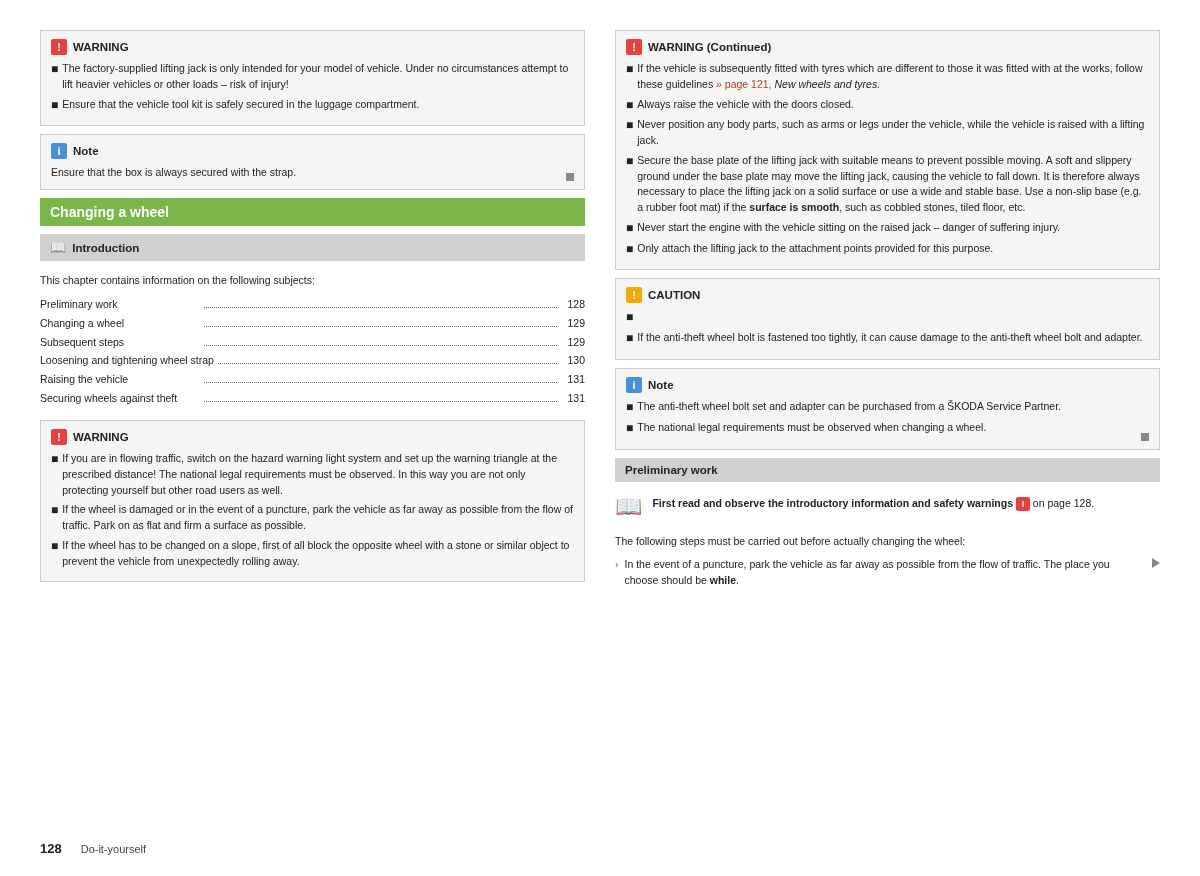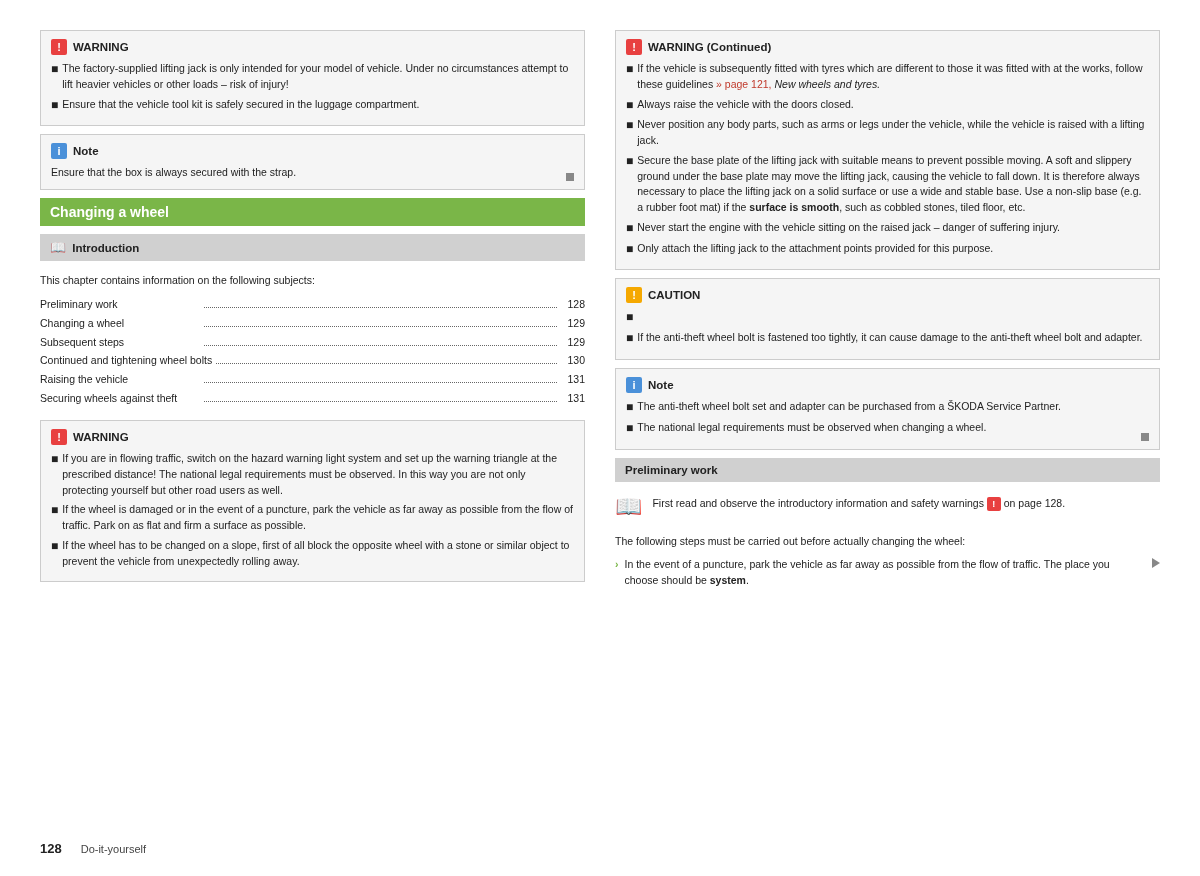--- a/index.html
+++ b/index.html
@@ -186,21 +186,21 @@
     .book-large {
       font-size: 22px;
       flex-shrink: 0;
       margin-top: -2px;
     }
     .prelim-intro-text {
       font-size: 10.5px;
       line-height: 1.5;
     }
     .prelim-intro-text strong {
-      font-weight: normal;
+      font-weight: bold;
     }
     .info-orange {
       display: inline-flex;
       align-items: center;
       justify-content: center;
       width: 14px;
       height: 14px;
       background: #e84040;
       color: #fff;
       font-weight: bold;
@@ -316,21 +316,21 @@
           <span class="toc-label">Changing a wheel</span>
           <span class="toc-dots"></span>
           <span class="toc-page">129</span>
         </div>
         <div class="toc-row">
           <span class="toc-label">Subsequent steps</span>
           <span class="toc-dots"></span>
           <span class="toc-page">129</span>
         </div>
         <div class="toc-row">
-          <span class="toc-label">Continued and tightening wheel bolts</span>
+          <span class="toc-label">Loosening and tightening wheel strap</span>
           <span class="toc-dots"></span>
           <span class="toc-page">130</span>
         </div>
         <div class="toc-row">
           <span class="toc-label">Raising the vehicle</span>
           <span class="toc-dots"></span>
           <span class="toc-page">131</span>
         </div>
         <div class="toc-row">
           <span class="toc-label">Securing wheels against theft</span>
@@ -436,21 +436,21 @@
           <span class="info-orange">!</span>
           <span> on page 128.</span>
         </div>
       </div>
 
       <p class="prelim-steps">The following steps must be carried out before actually changing the wheel:</p>
 
       <div class="step-arrow">
         <span class="arrow">›</span>
         <span>
-          <span>In the event of a puncture, park the vehicle as far away as possible from the flow of traffic. The place you choose should be</span> <strong>system</strong><span>.</span>
+          <span>In the event of a puncture, park the vehicle as far away as possible from the flow of traffic. The place you choose should be</span> <strong>while</strong><span>.</span>
         </span>
         <span style="flex-shrink:0;">
           <span class="tri-right"></span>
         </span>
       </div>
 
     </div>
   </div>
 
   <div class="page-footer">

